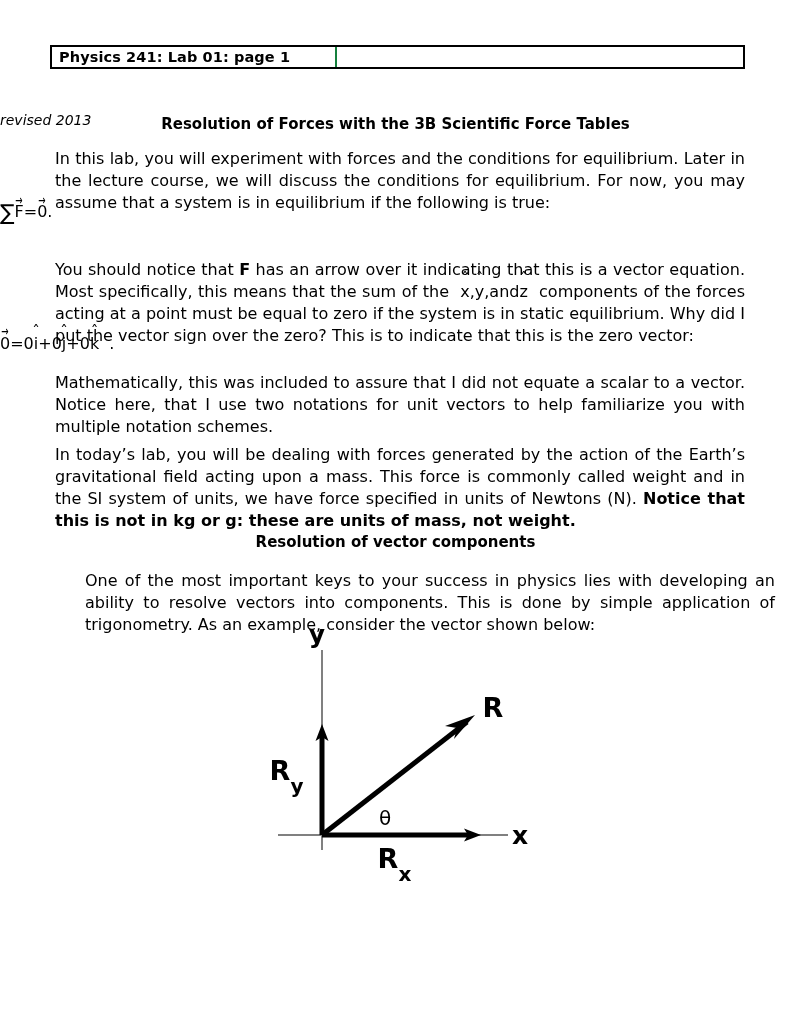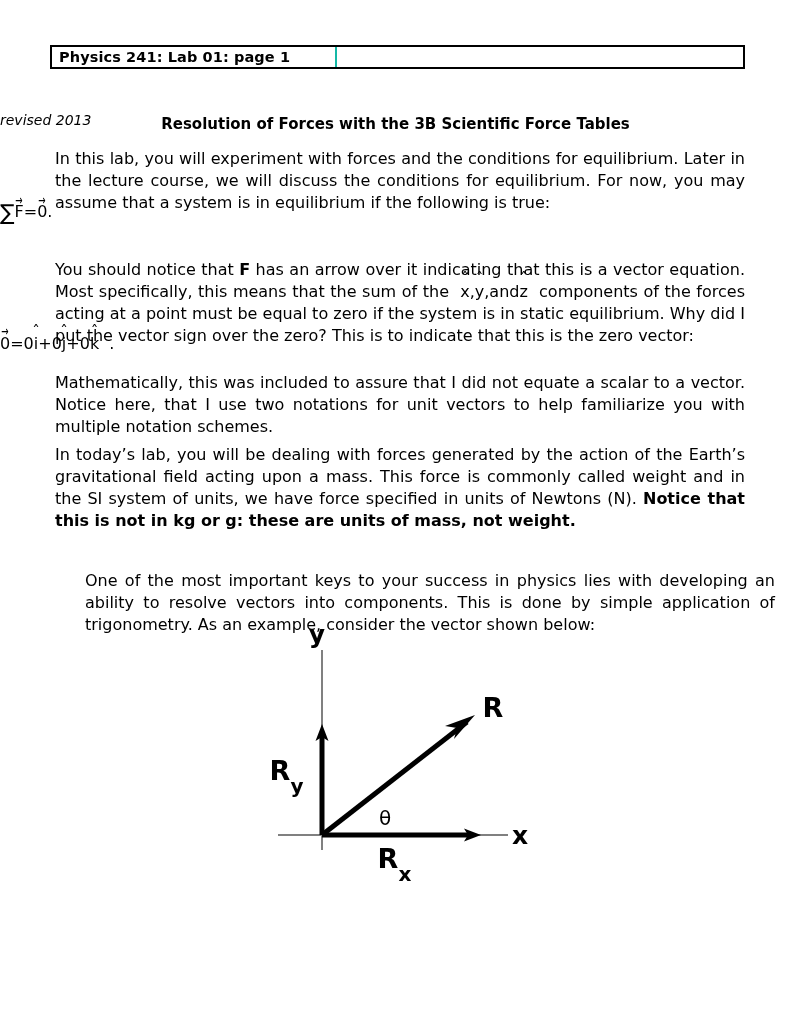--- a/index.html
+++ b/index.html
@@ -30,21 +30,21 @@
     top: 45px;
     width: 695px;
     height: 24px;
     border: 2px solid #000;
     box-sizing: border-box;
     display: flex;
     background: #fff;
   }
   .header-cell-left {
     width: 285px;
-    border-right: 2px solid #14b8a6;
+    border-right: 2px solid #15803d;
     box-sizing: border-box;
     display: flex;
     align-items: center;
     padding-left: 7px;
     font-weight: bold;
     font-size: 14.5px;
     letter-spacing: 0.1px;
     white-space: nowrap;
   }
   .header-cell-right {
@@ -168,20 +168,21 @@
   <div class="eq" style="top:334px;">
     <span class="mathbox">
       <span class="vec">0</span><span>=</span><span>0</span><span class="hat">i</span><span>+</span><span>0</span><span class="hat">j</span><span>+</span><span>0</span><span class="hat">k</span>&nbsp;&nbsp;<span>.</span>
     </span>
   </div>
 
   <div class="para" style="top:372px;">Mathematically, this was included to assure that I did not equate a scalar to a vector. Notice here, that I use two notations for unit vectors to help familiarize you with multiple notation schemes.</div>
 
   <div class="para" style="top:444px;"><span>In today’s lab, you will be dealing with forces generated by the action of the Earth’s gravitational field acting upon a mass.  This force is commonly called weight and in the SI system of units, we have force specified in units of Newtons (N).  </span><b class="strong">Notice that this is not in kg or g: these are units of mass, not weight.</b></div>
 
+  <div class="section-head" style="top:533px;">Resolution of vector components</div>
 
   <div class="para" style="top:570px;margin-left:30px;">One of the most important keys to your success in physics lies with developing an ability to resolve vectors into components.   This is done by simple application of trigonometry.  As an example, consider the vector shown below:</div>
 
   <div class="figure">
     <svg width="300" height="270" viewBox="0 0 300 270" xmlns="http://www.w3.org/2000/svg">
 
       <line x1="77" y1="25" x2="77" y2="225" stroke="#808080" stroke-width="2"></line>
       <line x1="33" y1="210" x2="263" y2="210" stroke="#808080" stroke-width="2"></line>
 
       <line x1="77" y1="210" x2="77" y2="110" stroke="#000000" stroke-width="5"></line>

